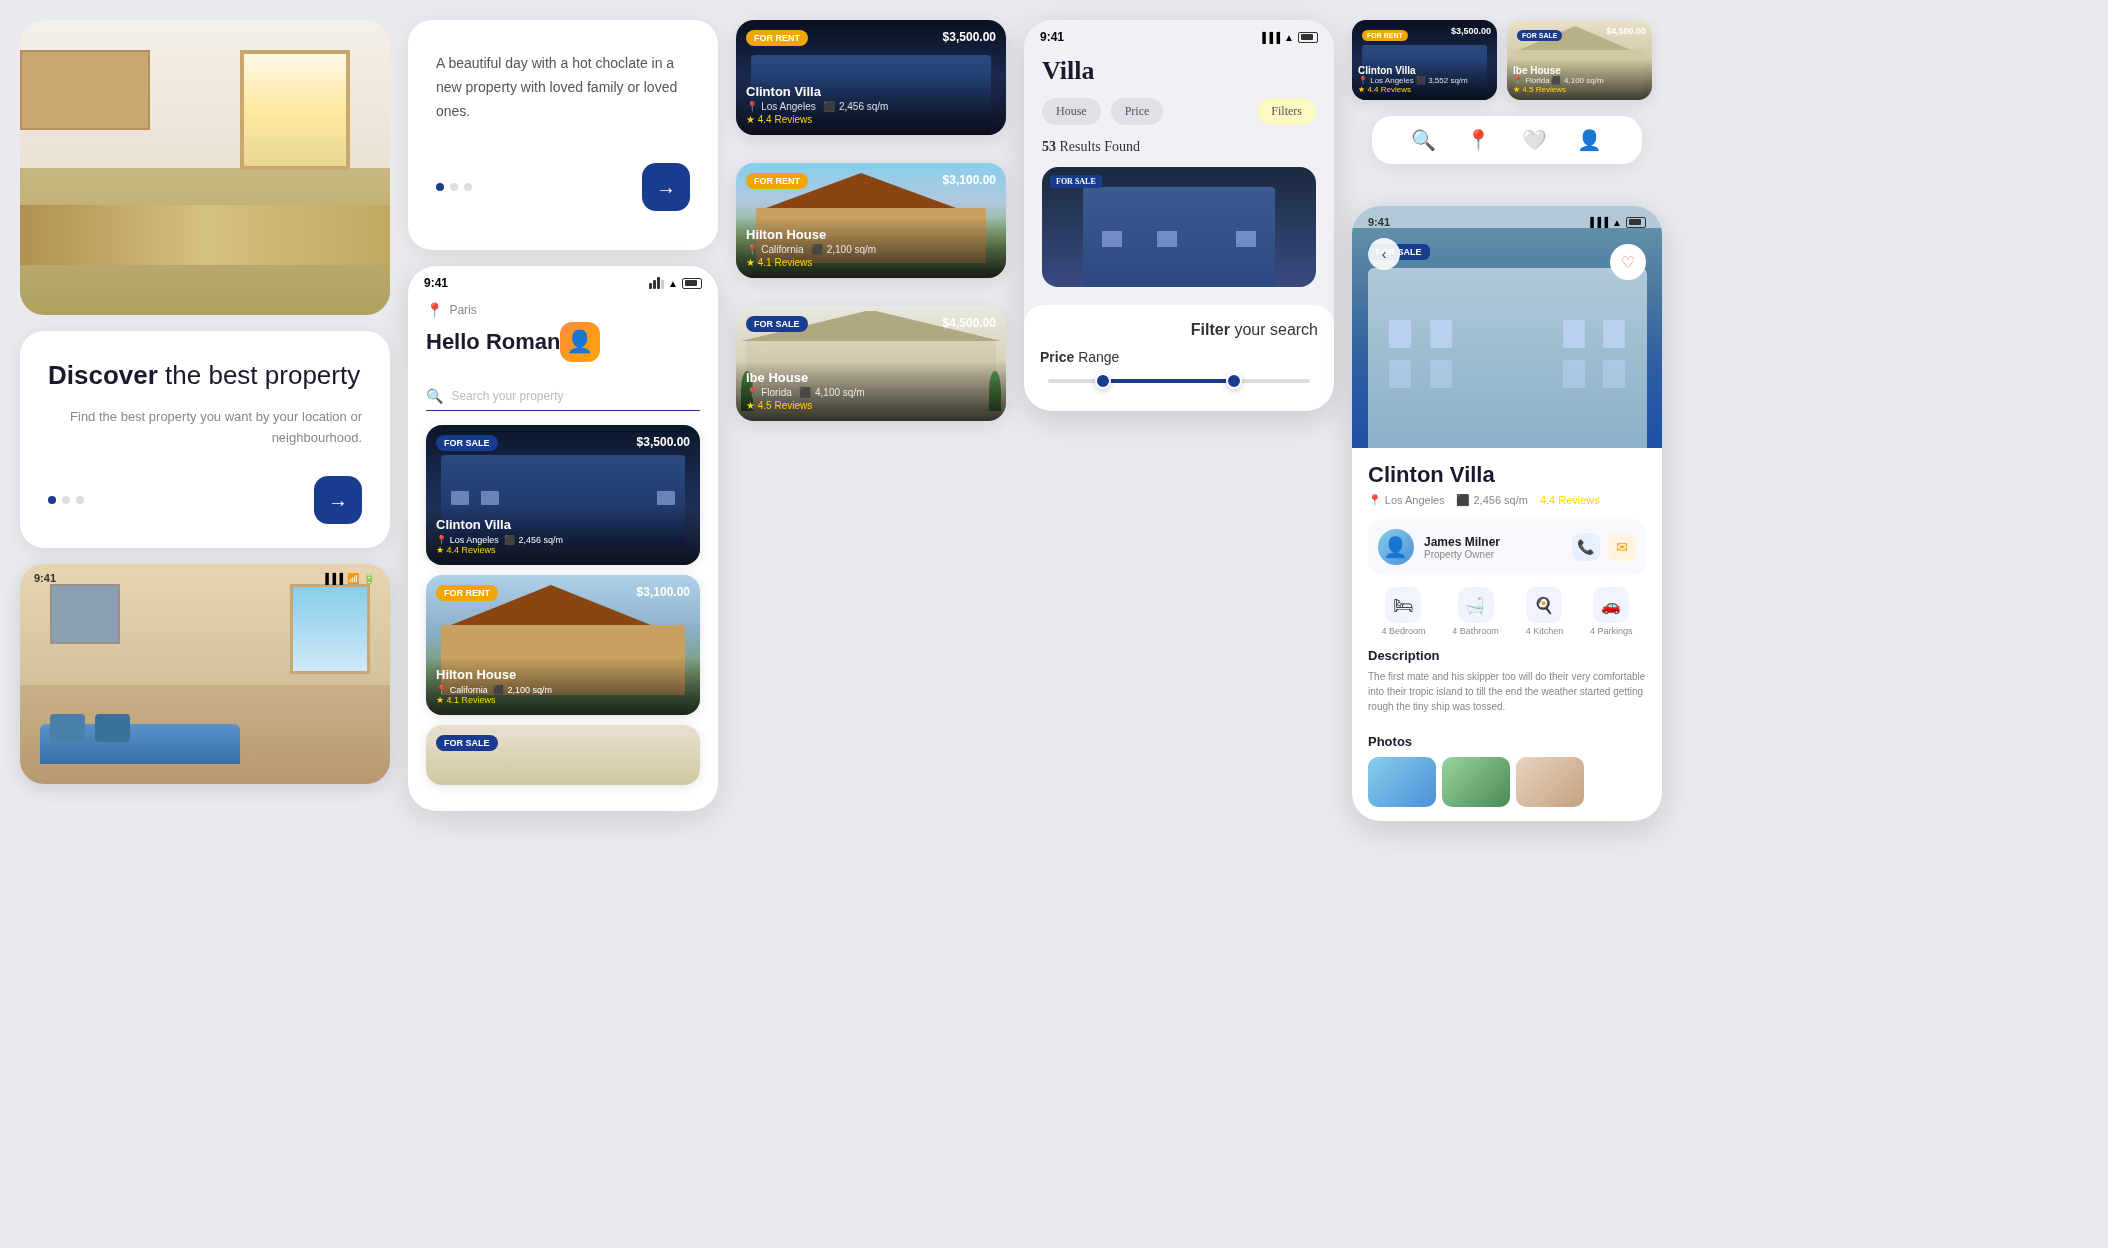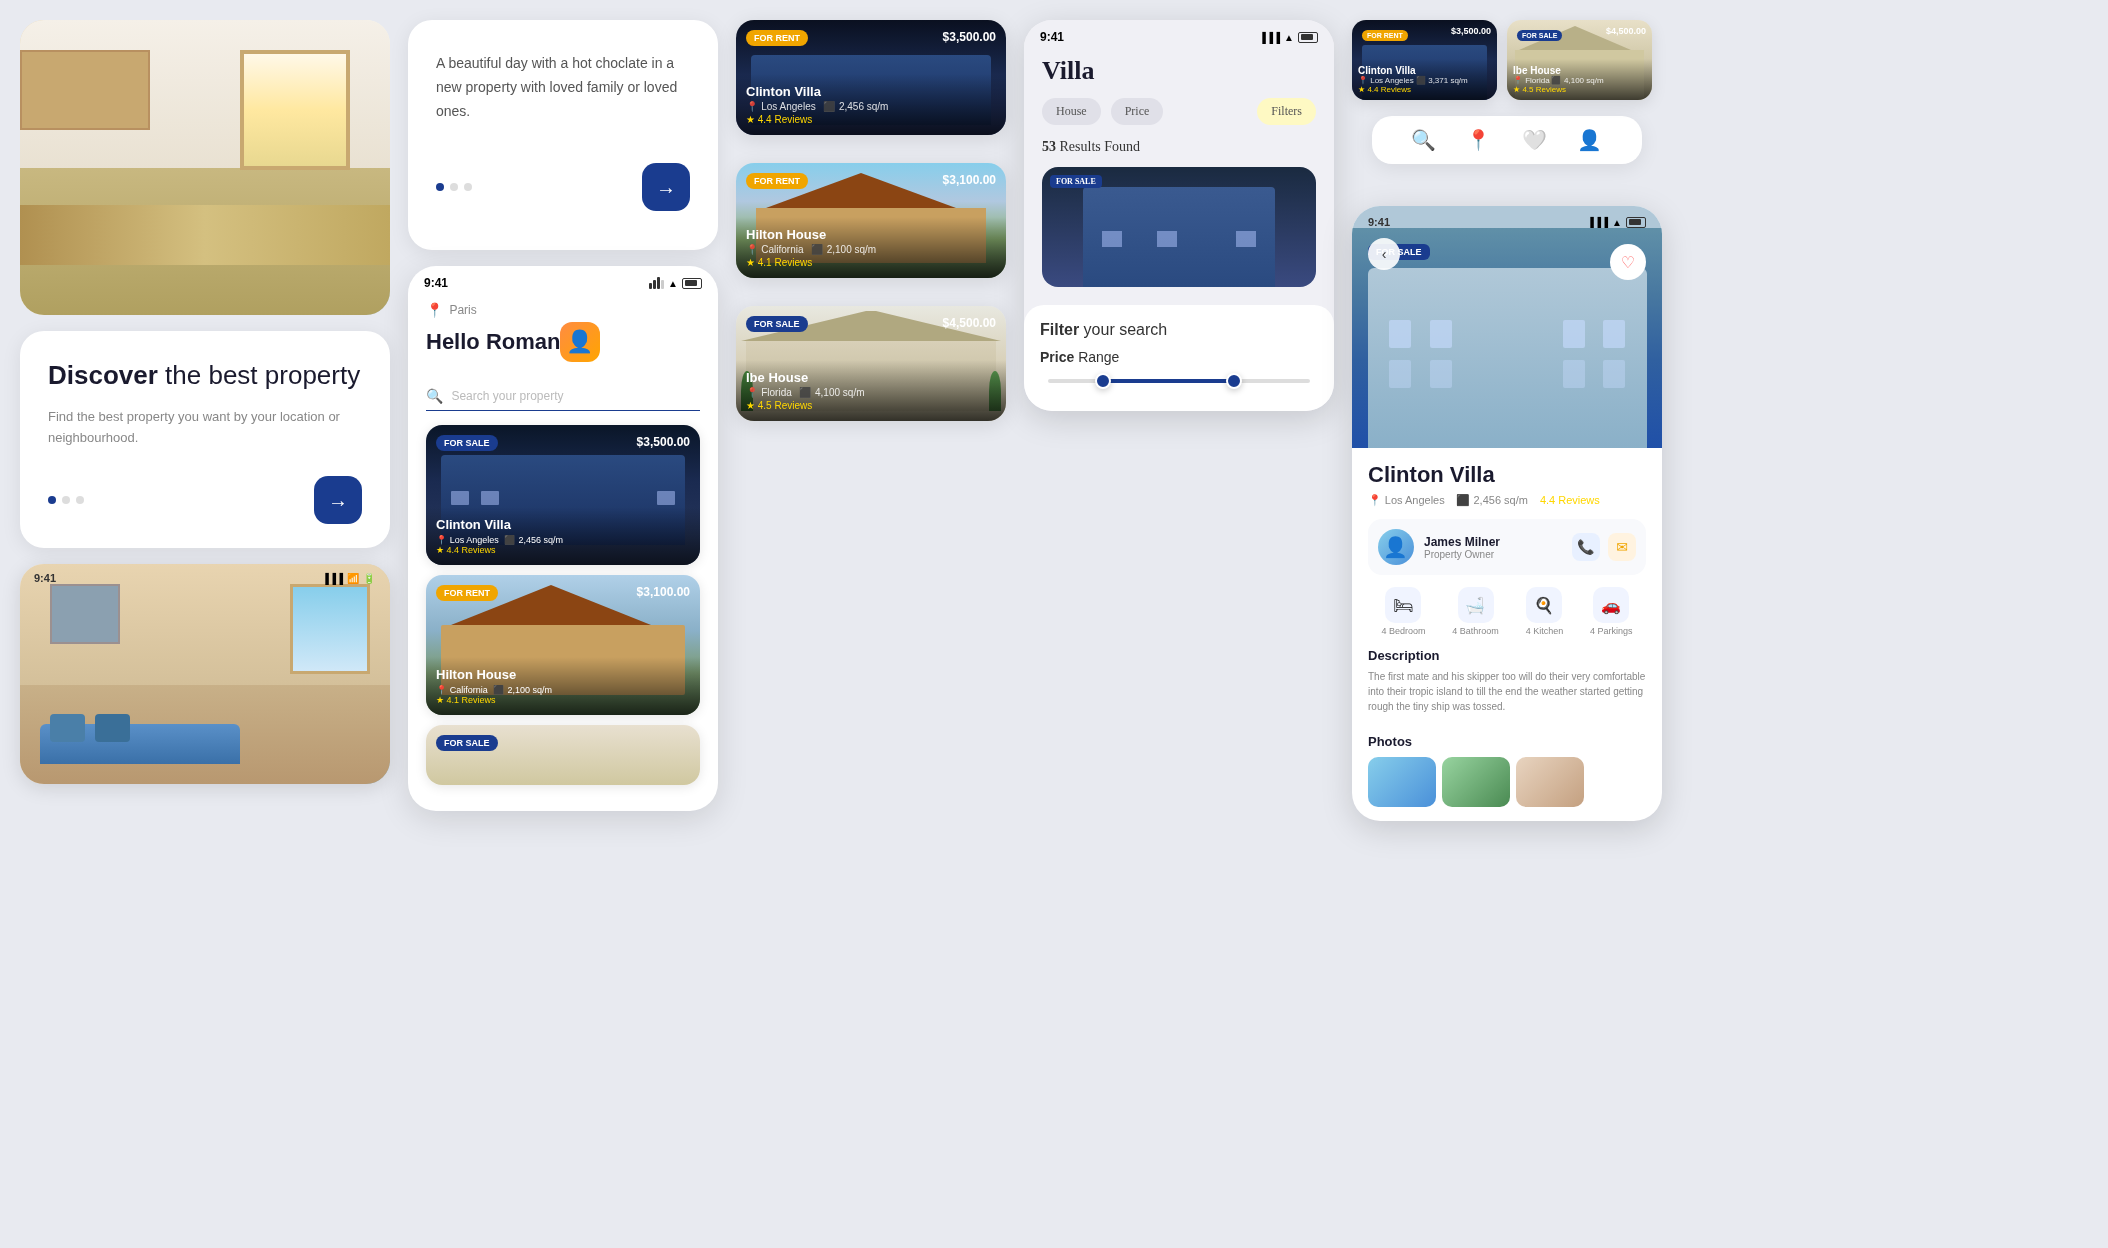--- a/index.html
+++ b/index.html
@@ -79,20 +79,21 @@
       color: #1a1a2e;
       margin-bottom: 14px;
       line-height: 1.3;
     }
     .discover-title strong { font-weight: 800; }
     .discover-desc {
       font-size: 13px;
       color: #888;
       line-height: 1.6;
       margin-bottom: 28px;
+      text-align: right;
     }
     .card-footer {
       display: flex;
       justify-content: space-between;
       align-items: center;
     }
     .dots { display: flex; gap: 6px; align-items: center; }
     .dot { width: 8px; height: 8px; border-radius: 50%; }
     .dot-active { background: #1a3c8f; }
     .dot-inactive { background: #ddd; }
@@ -329,21 +330,21 @@
     }
 
     
     .filter-sheet {
       width: 100%;
       background: #fff;
       border-radius: 20px 20px 0 0;
       padding: 16px;
       margin-top: -8px;
     }
-    .filter-title { font-size: 16px; font-weight: 400; color: #333; margin-bottom: 10px; }
+    .filter-title { font-size: 16px; font-weight: 400; color: #333; margin-bottom: 10px; text-align: right; }
     .filter-title strong { font-weight: 800; }
     .filter-subtitle { font-size: 14px; font-weight: 400; color: #333; margin-bottom: 14px; }
     .filter-subtitle strong { font-weight: 800; }
     .price-range-bar {
       position: relative;
       height: 4px;
       background: #ddd;
       border-radius: 2px;
       margin: 12px 8px;
     }
@@ -822,21 +823,21 @@
   <div class="top-cards-row">
 
     <div class="small-prop-card">
       <div class="small-prop-img">
         <div style="width:100%;height:100%;background:linear-gradient(180deg,#0a1020,#1a2a50,#2a3a70);">
           <div style="position:absolute;bottom:0;left:10px;right:10px;height:55px;background:linear-gradient(180deg,#2a4a80,#1a3060);border-radius:3px 3px 0 0;"></div>
         </div>
         <span class="prop-tag tag-rent" style="font-size:7px;padding:2px 5px;">FOR RENT</span>
         <div class="small-prop-info">
           <div class="sp-name">Clinton Villa</div>
-          <div class="sp-details">📍 Los Angeles ⬛ 3,371 sq/m</div>
+          <div class="sp-details">📍 Los Angeles ⬛ 3,552 sq/m</div>
           <div class="sp-rating">★ 4.4 Reviews</div>
         </div>
         <span class="sp-price">$3,500.00</span>
       </div>
     </div>
 
     <div class="small-prop-card">
       <div class="small-prop-img">
         <div style="width:100%;height:100%;background:linear-gradient(180deg,#e8e0c8,#d0c8a8,#c0b890);">
           <div style="position:absolute;bottom:0;left:8px;right:8px;height:50px;background:#d0c8a0;"></div>

